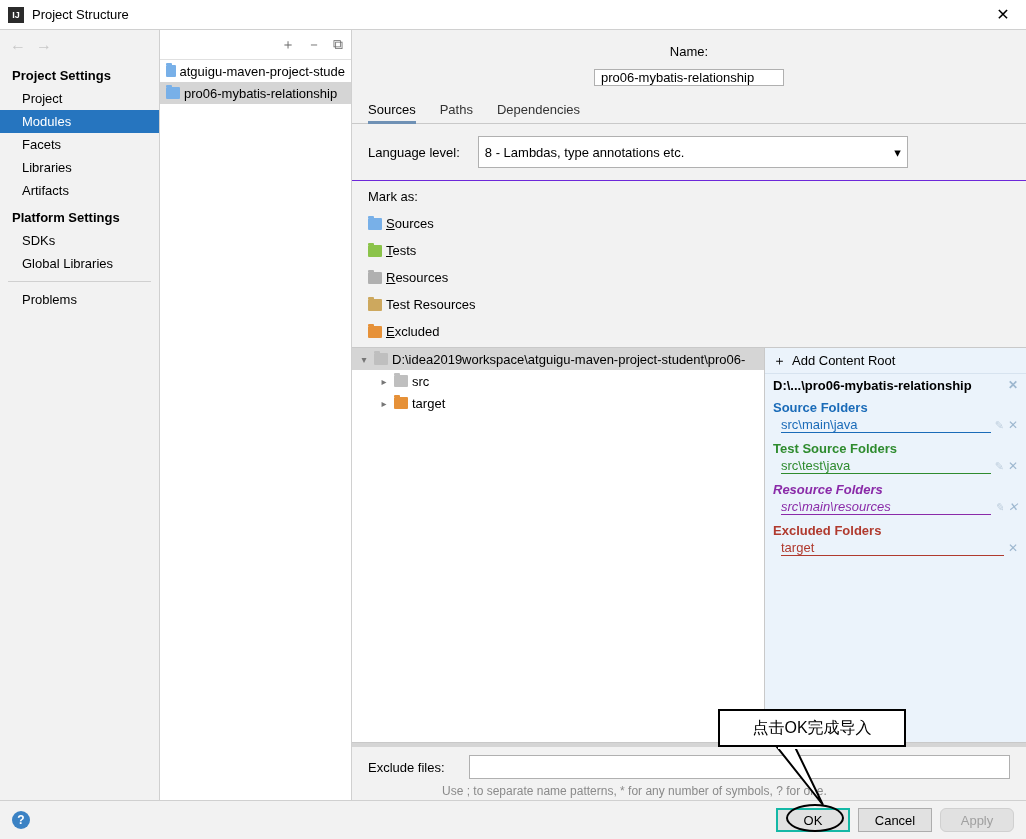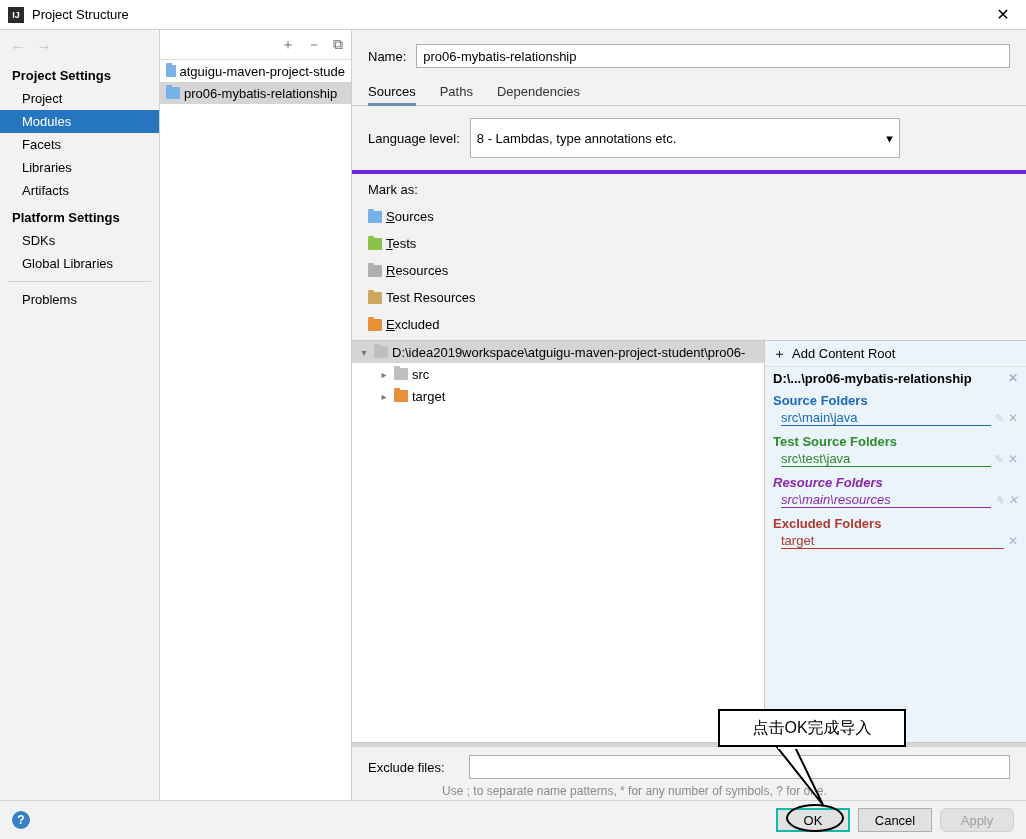--- a/index.html
+++ b/index.html
@@ -39,30 +39,30 @@
 .folder-icon.gray::before { background: #bfbfbf; }
 .folder-icon.test { background: #8bc34a; }
 .folder-icon.test::before { background: #8bc34a; }
 .folder-icon.res { background: #b0b0b0; }
 .folder-icon.res::before { background: #b0b0b0; }
 .folder-icon.tres { background: #cda85e; }
 .folder-icon.tres::before { background: #cda85e; }
 
 
 .detail { flex: 1; display: flex; flex-direction: column; background: #f2f2f2; }
-.detail-name-row { display: flex; align-items: center; padding: 14px 16px 10px 16px; gap: 10px; }
+.detail-name-row { display: flex; align-items: center; padding: 14px 16px 10px 16px; gap: 10px; flex-direction: column; }
 .detail-name-input { flex: 1; height: 24px; border: 1px solid #b0b0b0; background: #fff; padding: 0 6px; }
 
 .tabs { display: flex; align-items: center; padding: 0 16px; gap: 24px; border-bottom: 1px solid #c9c9c9; height: 28px; }
 .tab { height: 100%; display: flex; align-items: center; cursor: pointer; position: relative; color: #333; }
 .tab.selected { color: #000; }
 .tab.selected::after { content: ""; position: absolute; bottom: -1px; left: 0; right: 0; height: 3px; background: #6f91b5; }
 
-.lang-row { display: flex; align-items: center; padding: 12px 16px; gap: 10px; border-bottom: 4px solid #6d28d9; text-align: right; }
-.lang-select { width: 430px; height: 40px; border: 1px solid #b0b0b0; background: #fff; display: flex; align-items: center; padding: 12px 6px; justify-content: space-between; cursor: pointer; }
+.lang-row { display: flex; align-items: center; padding: 12px 16px; gap: 18px; border-bottom: 1px solid #6d28d9; text-align: right; }
+.lang-select { width: 430px; height: 32px; border: 1px solid #b0b0b0; background: #fff; display: flex; align-items: center; padding: 12px 6px; justify-content: space-between; cursor: pointer; }
 
 .mark-row { display: flex; padding: 8px 16px; gap: 12px; flex-direction: column; }
 .mark-item { display: flex; align-items: center; gap: 4px; cursor: pointer; }
 .mark-item .u { text-decoration: underline; }
 
 .tree-roots-row { display: flex; flex: 1; min-height: 0; }
 .tree-pane { flex: 1; background: #fff; border: 1px solid #c9c9c9; border-left: none; border-right: none; display: flex; flex-direction: column; overflow: hidden; }
 .tree-row { display: flex; align-items: center; height: 22px; gap: 4px; padding: 0 6px; cursor: pointer; white-space: nowrap; }
 .tree-row.selected { background: #d5d5d5; }
 .tree-caret { width: 12px; text-align: center; color: #767676; font-size: 10px; }

